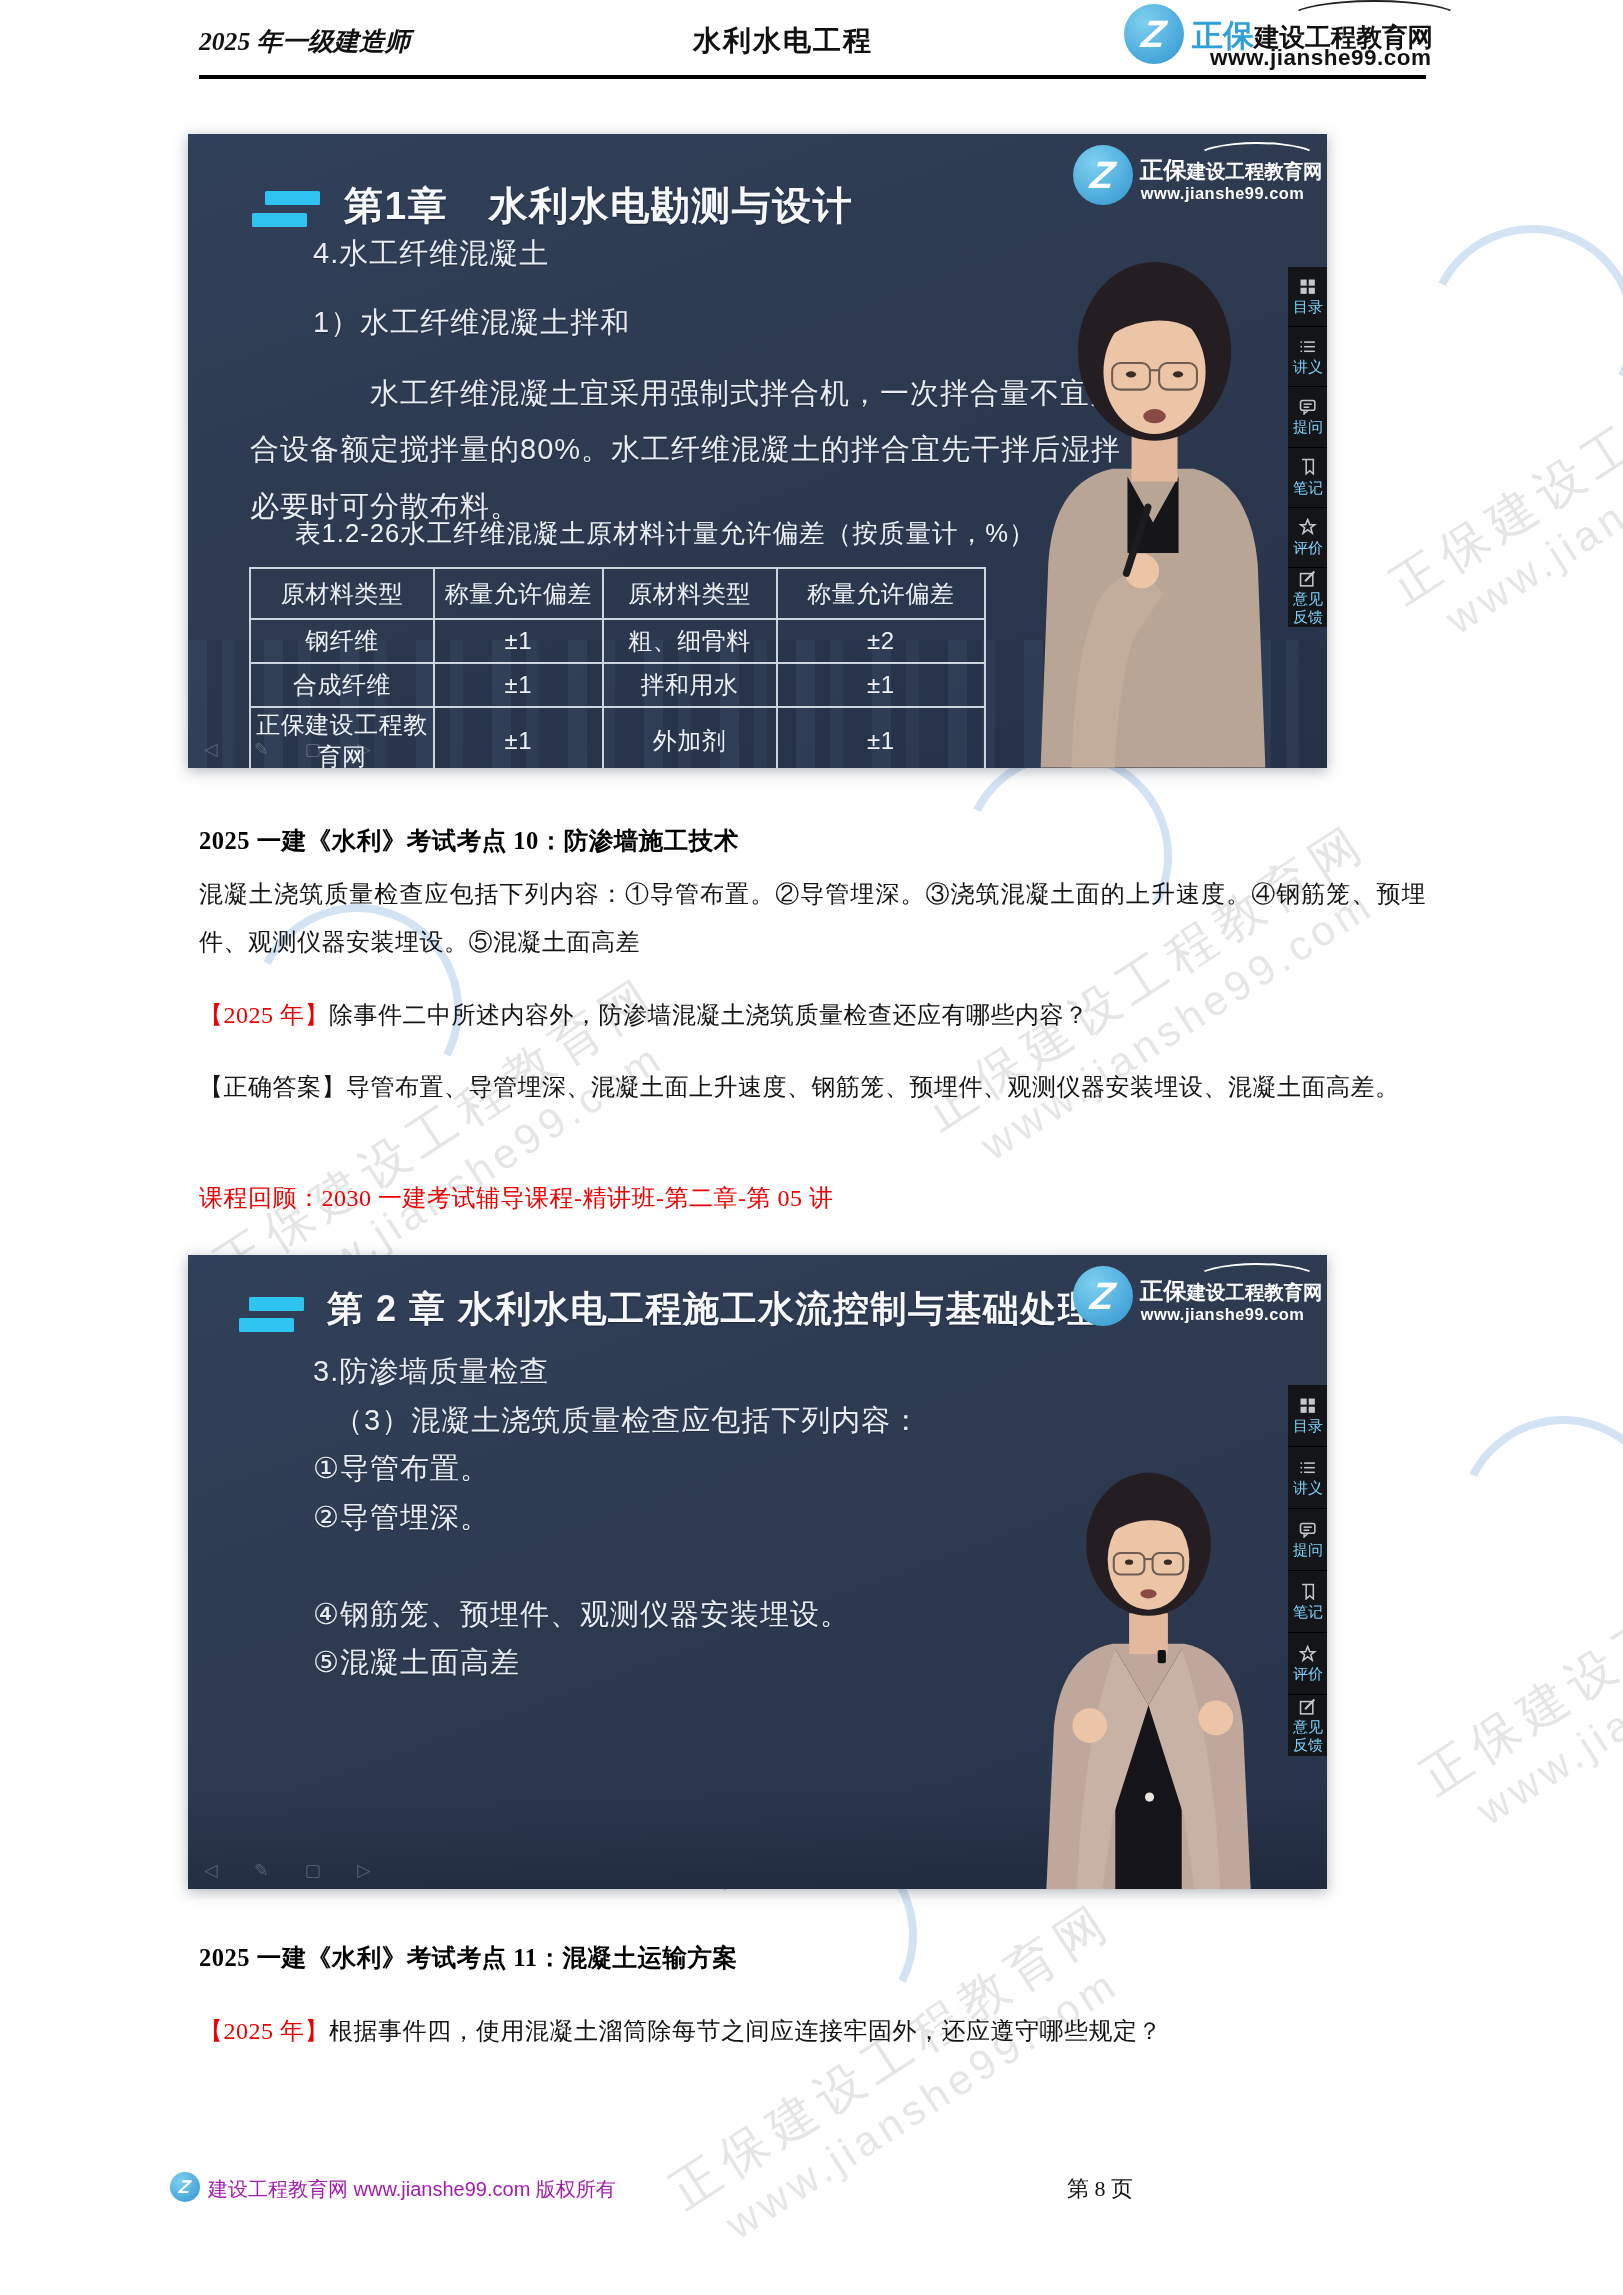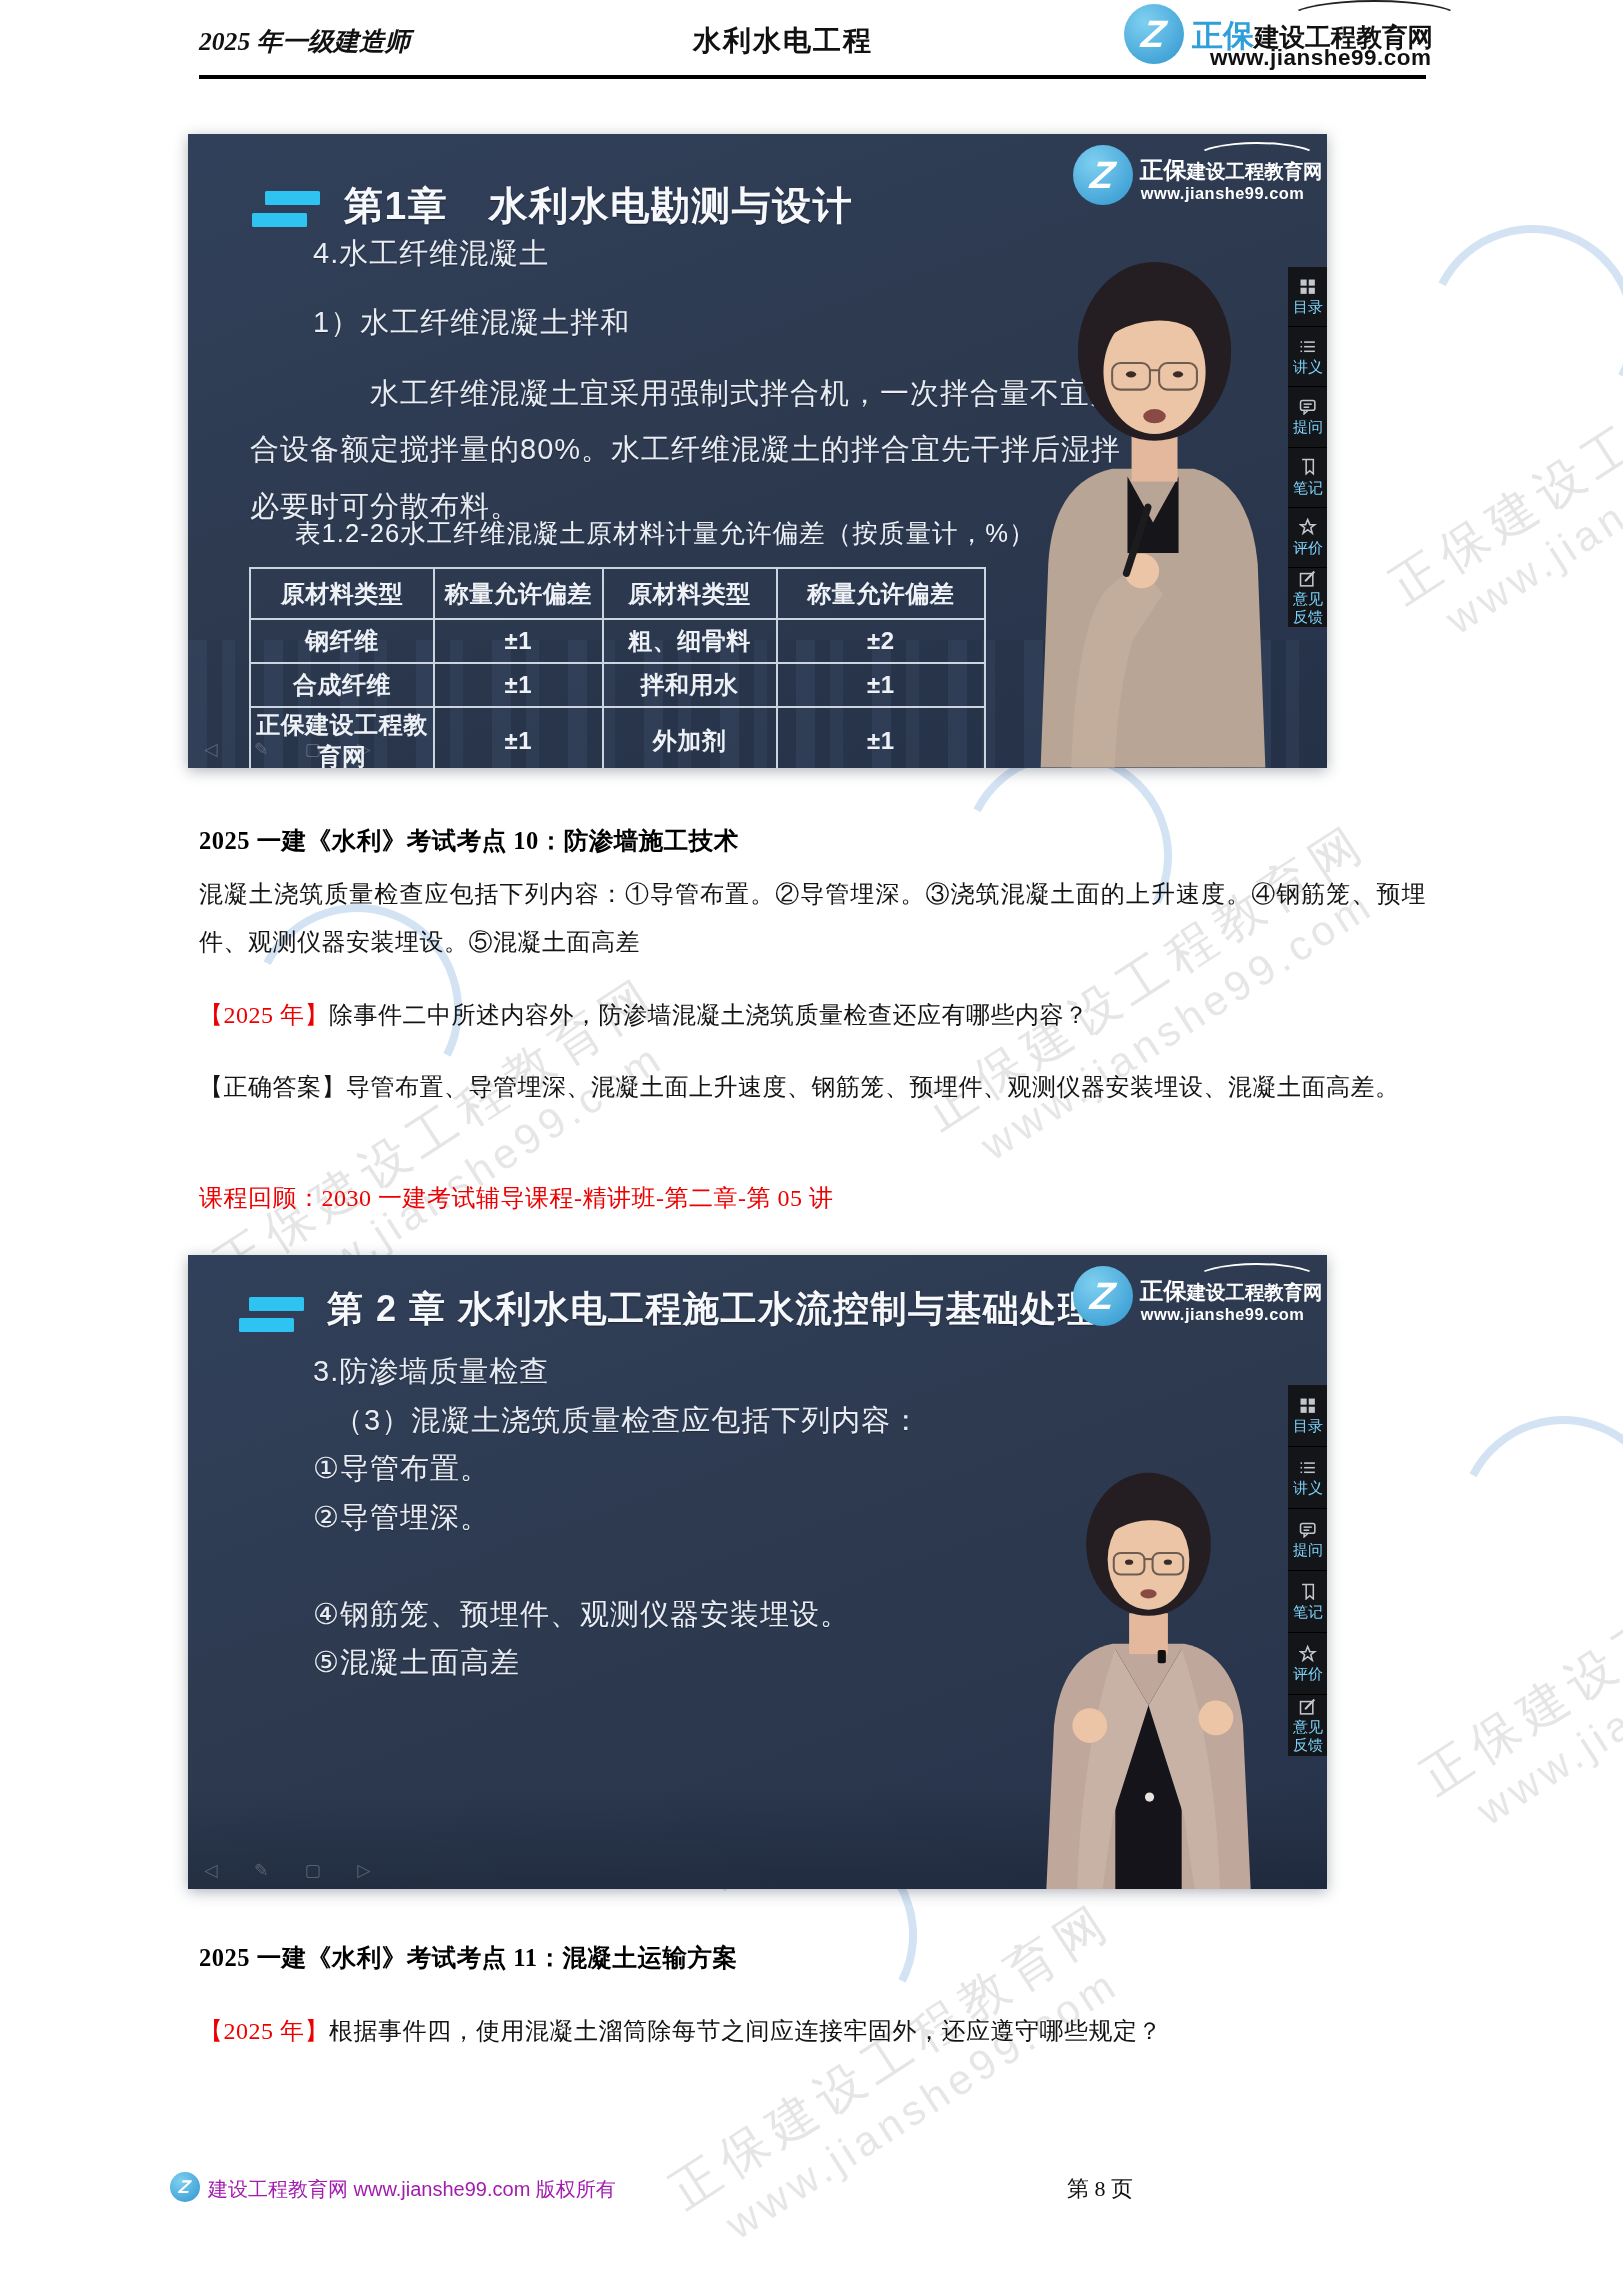--- a/index.html
+++ b/index.html
@@ -40,21 +40,21 @@
                text-shadow:0 1px 1.5px rgba(0,0,0,.35);}
   .slide-line{position:absolute;font-size:29px;color:#e9edf3;letter-spacing:1px;white-space:nowrap;text-shadow:0 0.5px 1px rgba(0,0,0,.3);}
   .v-logo{position:absolute;top:11.2px;right:14.3px;width:240px;height:66px;}
   .v-logo .logo-circle{position:absolute;left:0;top:0;width:60px;height:60px;}
   .v-logo .t1{position:absolute;left:67px;top:9.2px;white-space:nowrap;color:#fff;font-weight:bold;}
   .v-logo .brand{font-size:23.5px;} .v-logo .rest{font-size:19.4px;}
   .v-logo .arc{position:absolute;left:123px;top:-3.1px;width:118px;height:26.6px;border:2px solid transparent;border-top:2px solid #fff;border-radius:50%;}
   .v-logo .url{position:absolute;left:68px;top:39px;font-size:16.4px;font-weight:bold;color:#fff;letter-spacing:0.5px;}
 
   
-  .s-table{position:absolute;left:61px;top:433px;width:737px;border-collapse:collapse;font-weight:bold;}
+  .s-table{position:absolute;left:61px;top:433px;width:737px;border-collapse:collapse;}
   .s-table td{border:2px solid #ccd5df;color:#eef2f7;font-size:24px;text-align:center;letter-spacing:0.5px;}
   .s-table .hrow td{height:47px;}
   .s-table .drow td{height:40px;}
   .s-tabletitle{position:absolute;left:107px;top:382px;font-size:25.6px;color:#eef2f7;letter-spacing:1px;white-space:nowrap;}
 
   
   .side{position:absolute;left:1100px;width:40px;background:#131519;z-index:3;display:flex;flex-direction:column;}
   .side .btn{flex:1;display:flex;flex-direction:column;align-items:center;justify-content:center;
              border-bottom:1px solid #000;color:#7dd3fc;font-size:15px;line-height:17.4px;text-align:center;cursor:pointer;}
   .side .btn:last-child{border-bottom:none;}

